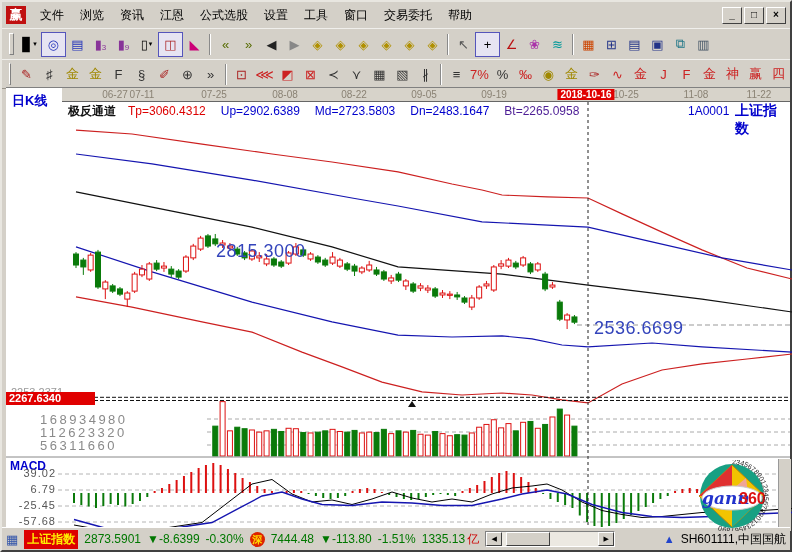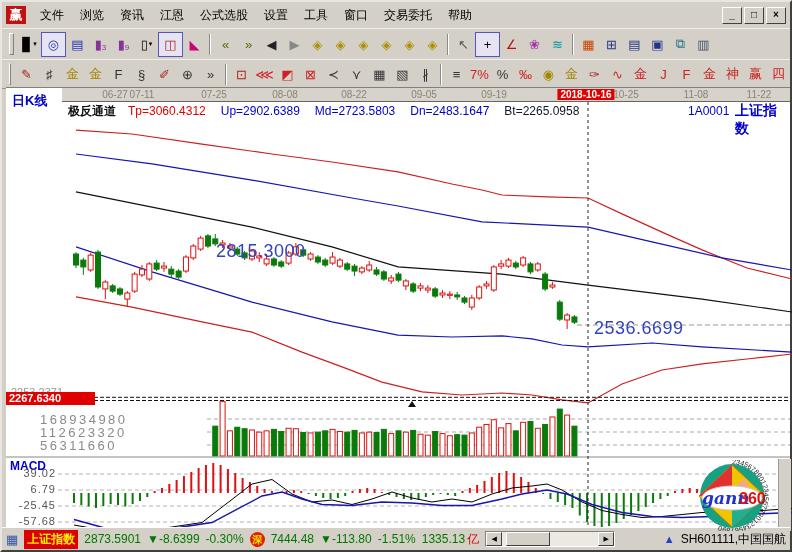--- a/index.html
+++ b/index.html
@@ -171,21 +171,21 @@
       <span class="datelbl" style="left: 362px;">09-05</span>
       <span class="datelbl" style="left: 432px;">09-19</span>
       <span class="datelbl hl" style="left: 524px;">2018-10-16</span>
       <span class="datelbl" style="left: 564px;">10-25</span>
       <span class="datelbl" style="left: 634px;">11-08</span>
       <span class="datelbl" style="left: 697px;">11-22</span>
     </div>
   <div class="klinelbl">日K线</div>
 
   <div class="indrow">
-    <span class="indname">极反通道</span><span id="indparams"><span class="p" style="color: rgb(221, 0, 0);">Tp=3060.4312</span><span class="p" style="color: rgb(0, 0, 204);">Up=2902.6389</span><span class="p" style="color: rgb(0, 0, 204);">Md=2723.5803</span><span class="p" style="color: rgb(0, 0, 204);">Dn=2483.1647</span><span class="p" style="color: #0f172a;">Bt=2265.0958</span></span>
+    <span class="indname">极反通道</span><span id="indparams"><span class="p" style="color: rgb(221, 0, 0);">Tp=3060.4312</span><span class="p" style="color: rgb(0, 0, 204);">Up=2902.6389</span><span class="p" style="color: rgb(0, 0, 204);">Md=2723.5803</span><span class="p" style="color: rgb(0, 0, 204);">Dn=2483.1647</span><span class="p" style="color: #4c1d95;">Bt=2265.0958</span></span>
   </div>
   <div class="symright" id="symcode">1A0001</div>
   <div class="symright" id="symname">上证指数</div>
 
   <svg id="cv">
       <line x1="60" y1="99.5" x2="788" y2="99.5" stroke="#666"></line>
       <line x1="205" y1="417" x2="788" y2="417" stroke="#aaaaaa" stroke-dasharray="4 3"></line>
       <line x1="205" y1="430" x2="788" y2="430" stroke="#aaaaaa" stroke-dasharray="4 3"></line>
       <line x1="205" y1="443" x2="788" y2="443" stroke="#aaaaaa" stroke-dasharray="4 3"></line>
       <line x1="56" y1="472" x2="788" y2="472" stroke="#b4b4b4" stroke-dasharray="4 3"></line>

